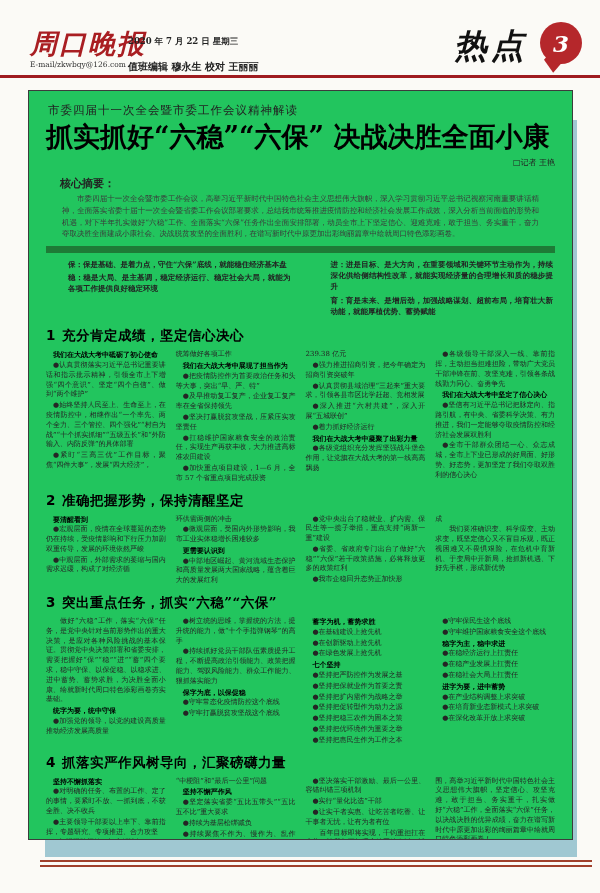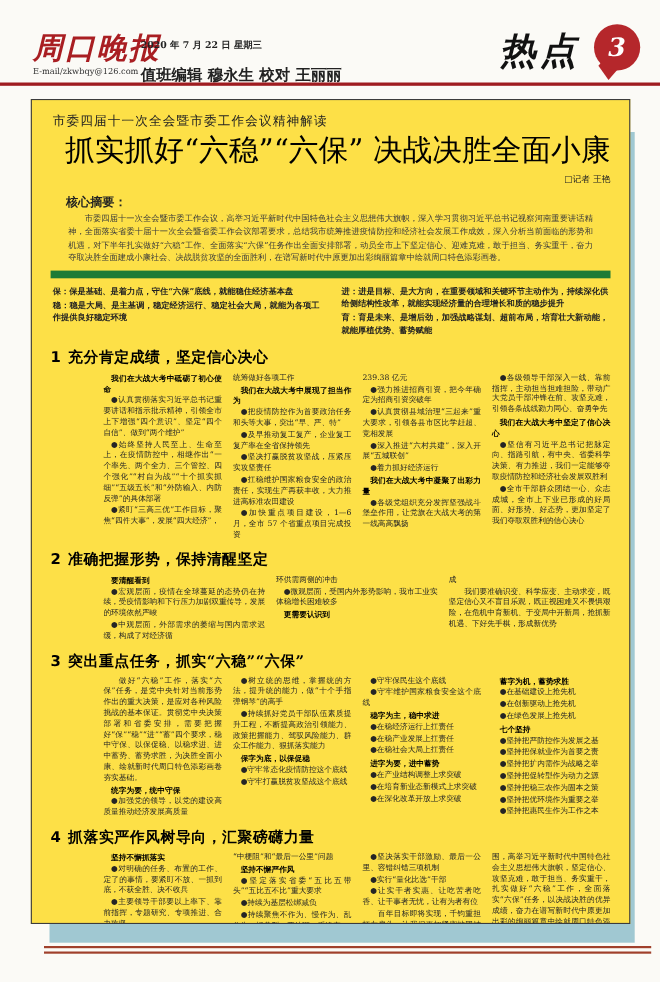--- a/index.html
+++ b/index.html
@@ -10,21 +10,21 @@
     color:#1c1c1c;
   }
   
   .masthead-logo{
     position:absolute;left:30px;top:26px;
     font-size:27px;font-weight:bold;font-style:italic;
     color:#a91e22;letter-spacing:2px;
   }
   .masthead-email{position:absolute;left:30px;top:60px;font-size:7.5px;color:#333;}
   .masthead-date{position:absolute;left:128px;top:36px;font-size:8.5px;color:#222;font-weight:600;}
-  .masthead-staff{position:absolute;left:128px;top:60px;font-size:14px;color:#222;font-weight:600;}
+  .masthead-staff{position:absolute;left:128px;top:60px;font-size:10px;color:#222;font-weight:600;}
   .section-label{
     position:absolute;right:72px;top:24px;
     font-size:33px;font-weight:bold;font-style:italic;color:#111;letter-spacing:4px;
   }
   .page-pin{
     position:absolute;left:540px;top:22px;width:42px;height:42px;z-index:3;
   }
   .page-pin .pin-circle{
     position:absolute;left:0;top:0;width:42px;height:42px;border-radius:50%;
     background:#b5272b;display:flex;align-items:center;justify-content:center;
@@ -32,44 +32,44 @@
   }
   .page-pin .pin-tail{
     position:absolute;left:6px;top:30px;width:16px;height:16px;background:#b5272b;
     transform:rotate(55deg) skew(14deg);
   }
   .top-rule{position:absolute;left:0;top:75px;width:600px;height:3px;background:#9f1c20;}
   
   .teal-shadow{position:absolute;left:45px;top:120px;width:532px;height:737px;background:#a0c8d2;}
   .content-box{
     position:absolute;left:28px;top:90px;width:545px;height:750px;
-    background:#fde047;border:1px solid #3c3c3c;box-sizing:border-box;
+    background:#22c55e;border:1px solid #3c3c3c;box-sizing:border-box;
     padding:12px 17px;overflow:hidden;z-index:2;
   }
   .kicker{font-size:11.5px;color:#222;letter-spacing:1px;margin:0 0 3px 2px;}
   .headline{
-    font-size:27px;font-weight:400;text-align:right;color:#000;
+    font-size:27px;font-weight:700;text-align:left;color:#000;
     letter-spacing:0;margin:2px 0 4px 0;line-height:1.2;white-space:nowrap;
   }
   .byline{text-align:right;font-size:8px;color:#222;margin-bottom:8px;}
   .summary-label{font-size:11px;font-weight:bold;color:#222;margin:0 0 2px 14px;}
   .summary-text{
     font-size:7.5px;line-height:1.55;color:#3a3a3a;text-align:justify;
     text-indent:2em;margin:0 16px;
   }
   .green-bar{height:7px;background:#1e7b36;margin:6px 0 6px 0;}
   .keywords{display:flex;gap:20px;margin:0 2px 8px 2px;}
-  .kw-col{flex:1;}
+  .kw-col{flex:1;margin-left:20px;}
   .kw-item{font-size:7.5px;line-height:1.5;color:#222;text-align:justify;margin:0 0 2px 0;font-weight:600;}
   .kw-item .kw-lead{font-weight:bold;}
   
   .news-section{margin:0 0 7px 0;}
   .sec-head{font-size:13.5px;font-weight:bold;color:#000;margin:2px 0 5px 0;letter-spacing:.5px;}
   .sec-head .sec-num{margin-right:6px;font-family:"DejaVu Sans","Liberation Sans",sans-serif;}
-  .sec-cols{display:flex;gap:10px;margin-left:48px;}
+  .sec-cols{display:flex;gap:10px;}
   .sec-col{flex:1;min-width:0;}
   .sec-col p{margin:0 0 1px 0;font-size:7px;line-height:1.4;text-align:justify;color:#252525;}
   .sec-col p.sub{font-weight:bold;color:#000;text-indent:1em;}
   .sec-col p.b{text-indent:1em;}
   .sec-col p.t{text-indent:0;}
   .sec-col p.p{text-indent:2em;}
   
   .bottom-rule-1{position:absolute;left:40px;top:860px;width:552px;height:2px;background:#a0402c;}
   .bottom-rule-2{position:absolute;left:40px;top:865px;width:552px;height:2px;background:#a0402c;}
 </style>
@@ -146,20 +146,26 @@
         <div class="sec-cols">
           <div class="sec-col">
             <p class="sub">要清醒看到</p>
             <p class="b">●宏观层面，疫情在全球蔓延的态势仍在持续，受疫情影响和下行压力加剧双重传导，发展的环境依然严峻</p>
             <p class="b">●中观层面，外部需求的萎缩与国内需求迟缓，构成了对经济循</p>
           </div>
           <div class="sec-col">
             <p class="t">环供需两侧的冲击</p>
             <p class="b">●微观层面，受国内外形势影响，我市工业实体稳增长困难较多</p>
             <p class="sub">更需要认识到</p>
+            <p class="b">●中部地区崛起、黄河流域生态保护和高质量发展两大国家战略，蕴含着巨大的发展红利</p>
+          </div>
+          <div class="sec-col">
+            <p class="b">●党中央出台了稳就业、扩内需、保民生等一揽子举措，重点支持“两新一重”建设</p>
+            <p class="b">●省委、省政府专门出台了做好“六稳”“六保”若干政策措施，必将释放更多的政策红利</p>
+            <p class="b">●我市企稳回升态势正加快形</p>
           </div>
           <div class="sec-col">
             <p class="t">成</p>
             <p class="p">我们要准确识变、科学应变、主动求变，既坚定信心又不盲目乐观，既正视困难又不畏惧艰险，在危机中育新机、于变局中开新局，抢抓新机遇、下好先手棋，形成新优势</p>
           </div>
         </div>
       </div>
       <div class="news-section">
         <div class="sec-head"><span class="sec-num">3</span><span class="sec-title">突出重点任务，抓实“六稳”“六保”</span></div>
         <div class="sec-cols">
@@ -167,47 +173,47 @@
             <p class="p">做好“六稳”工作，落实“六保”任务，是党中央针对当前形势作出的重大决策，是应对各种风险挑战的基本保证。贯彻党中央决策部署和省委安排，需要把握好“保”“稳”“进”“蓄”四个要求，稳中守保、以保促稳、以稳求进、进中蓄势、蓄势求胜，为决胜全面小康、绘就新时代周口特色添彩画卷夯实基础。</p>
             <p class="sub">统字为要，统中守保</p>
             <p class="b">●加强党的领导，以党的建设高质量推动经济发展高质量</p>
           </div>
           <div class="sec-col">
             <p class="b">●树立统的思维，掌握统的方法，提升统的能力，做“十个手指弹钢琴”的高手</p>
             <p class="b">●持续抓好党员干部队伍素质提升工程，不断提高政治引领能力、政策把握能力、驾驭风险能力、群众工作能力、狠抓落实能力</p>
             <p class="sub">保字为底，以保促稳</p>
             <p class="b">●守牢常态化疫情防控这个底线</p>
             <p class="b">●守牢打赢脱贫攻坚战这个底线</p>
-          </div>
-          <div class="sec-col">
-            <p class="b">●守牢保民生这个底线</p>
-            <p class="b">●守牢维护国家粮食安全这个底线</p>
-            <p class="sub">稳字为主，稳中求进</p>
-            <p class="b">●在稳经济运行上扛责任</p>
-            <p class="b">●在稳产业发展上扛责任</p>
-            <p class="b">●在稳社会大局上扛责任</p>
-            <p class="sub">进字为要，进中蓄势</p>
-            <p class="b">●在产业结构调整上求突破</p>
-            <p class="b">●在培育新业态新模式上求突破</p>
-            <p class="b">●在深化改革开放上求突破</p>
           </div>
           <div class="sec-col">
             <p class="sub">蓄字为机，蓄势求胜</p>
             <p class="b">●在基础建设上抢先机</p>
             <p class="b">●在创新驱动上抢先机</p>
             <p class="b">●在绿色发展上抢先机</p>
             <p class="sub">七个坚持</p>
             <p class="b">●坚持把严防控作为发展之基</p>
             <p class="b">●坚持把保就业作为首要之责</p>
             <p class="b">●坚持把扩内需作为战略之举</p>
             <p class="b">●坚持把促转型作为动力之源</p>
             <p class="b">●坚持把稳三农作为固本之策</p>
             <p class="b">●坚持把优环境作为重要之举</p>
             <p class="b">●坚持把惠民生作为工作之本</p>
           </div>
+          <div class="sec-col">
+            <p class="b">●守牢保民生这个底线</p>
+            <p class="b">●守牢维护国家粮食安全这个底线</p>
+            <p class="sub">稳字为主，稳中求进</p>
+            <p class="b">●在稳经济运行上扛责任</p>
+            <p class="b">●在稳产业发展上扛责任</p>
+            <p class="b">●在稳社会大局上扛责任</p>
+            <p class="sub">进字为要，进中蓄势</p>
+            <p class="b">●在产业结构调整上求突破</p>
+            <p class="b">●在培育新业态新模式上求突破</p>
+            <p class="b">●在深化改革开放上求突破</p>
+          </div>
         </div>
       </div>
       <div class="news-section">
         <div class="sec-head"><span class="sec-num">4</span><span class="sec-title">抓落实严作风树导向，汇聚磅礴力量</span></div>
         <div class="sec-cols">
           <div class="sec-col">
             <p class="sub">坚持不懈抓落实</p>
             <p class="b">●对明确的任务、布置的工作、定了的事情，要紧盯不放、一抓到底，不获全胜、决不收兵</p>
             <p class="b">●主要领导干部要以上率下、靠前指挥，专题研究、专项推进、合力攻坚</p>
             <p class="b">●加强跟踪问效，切实解决好</p>

